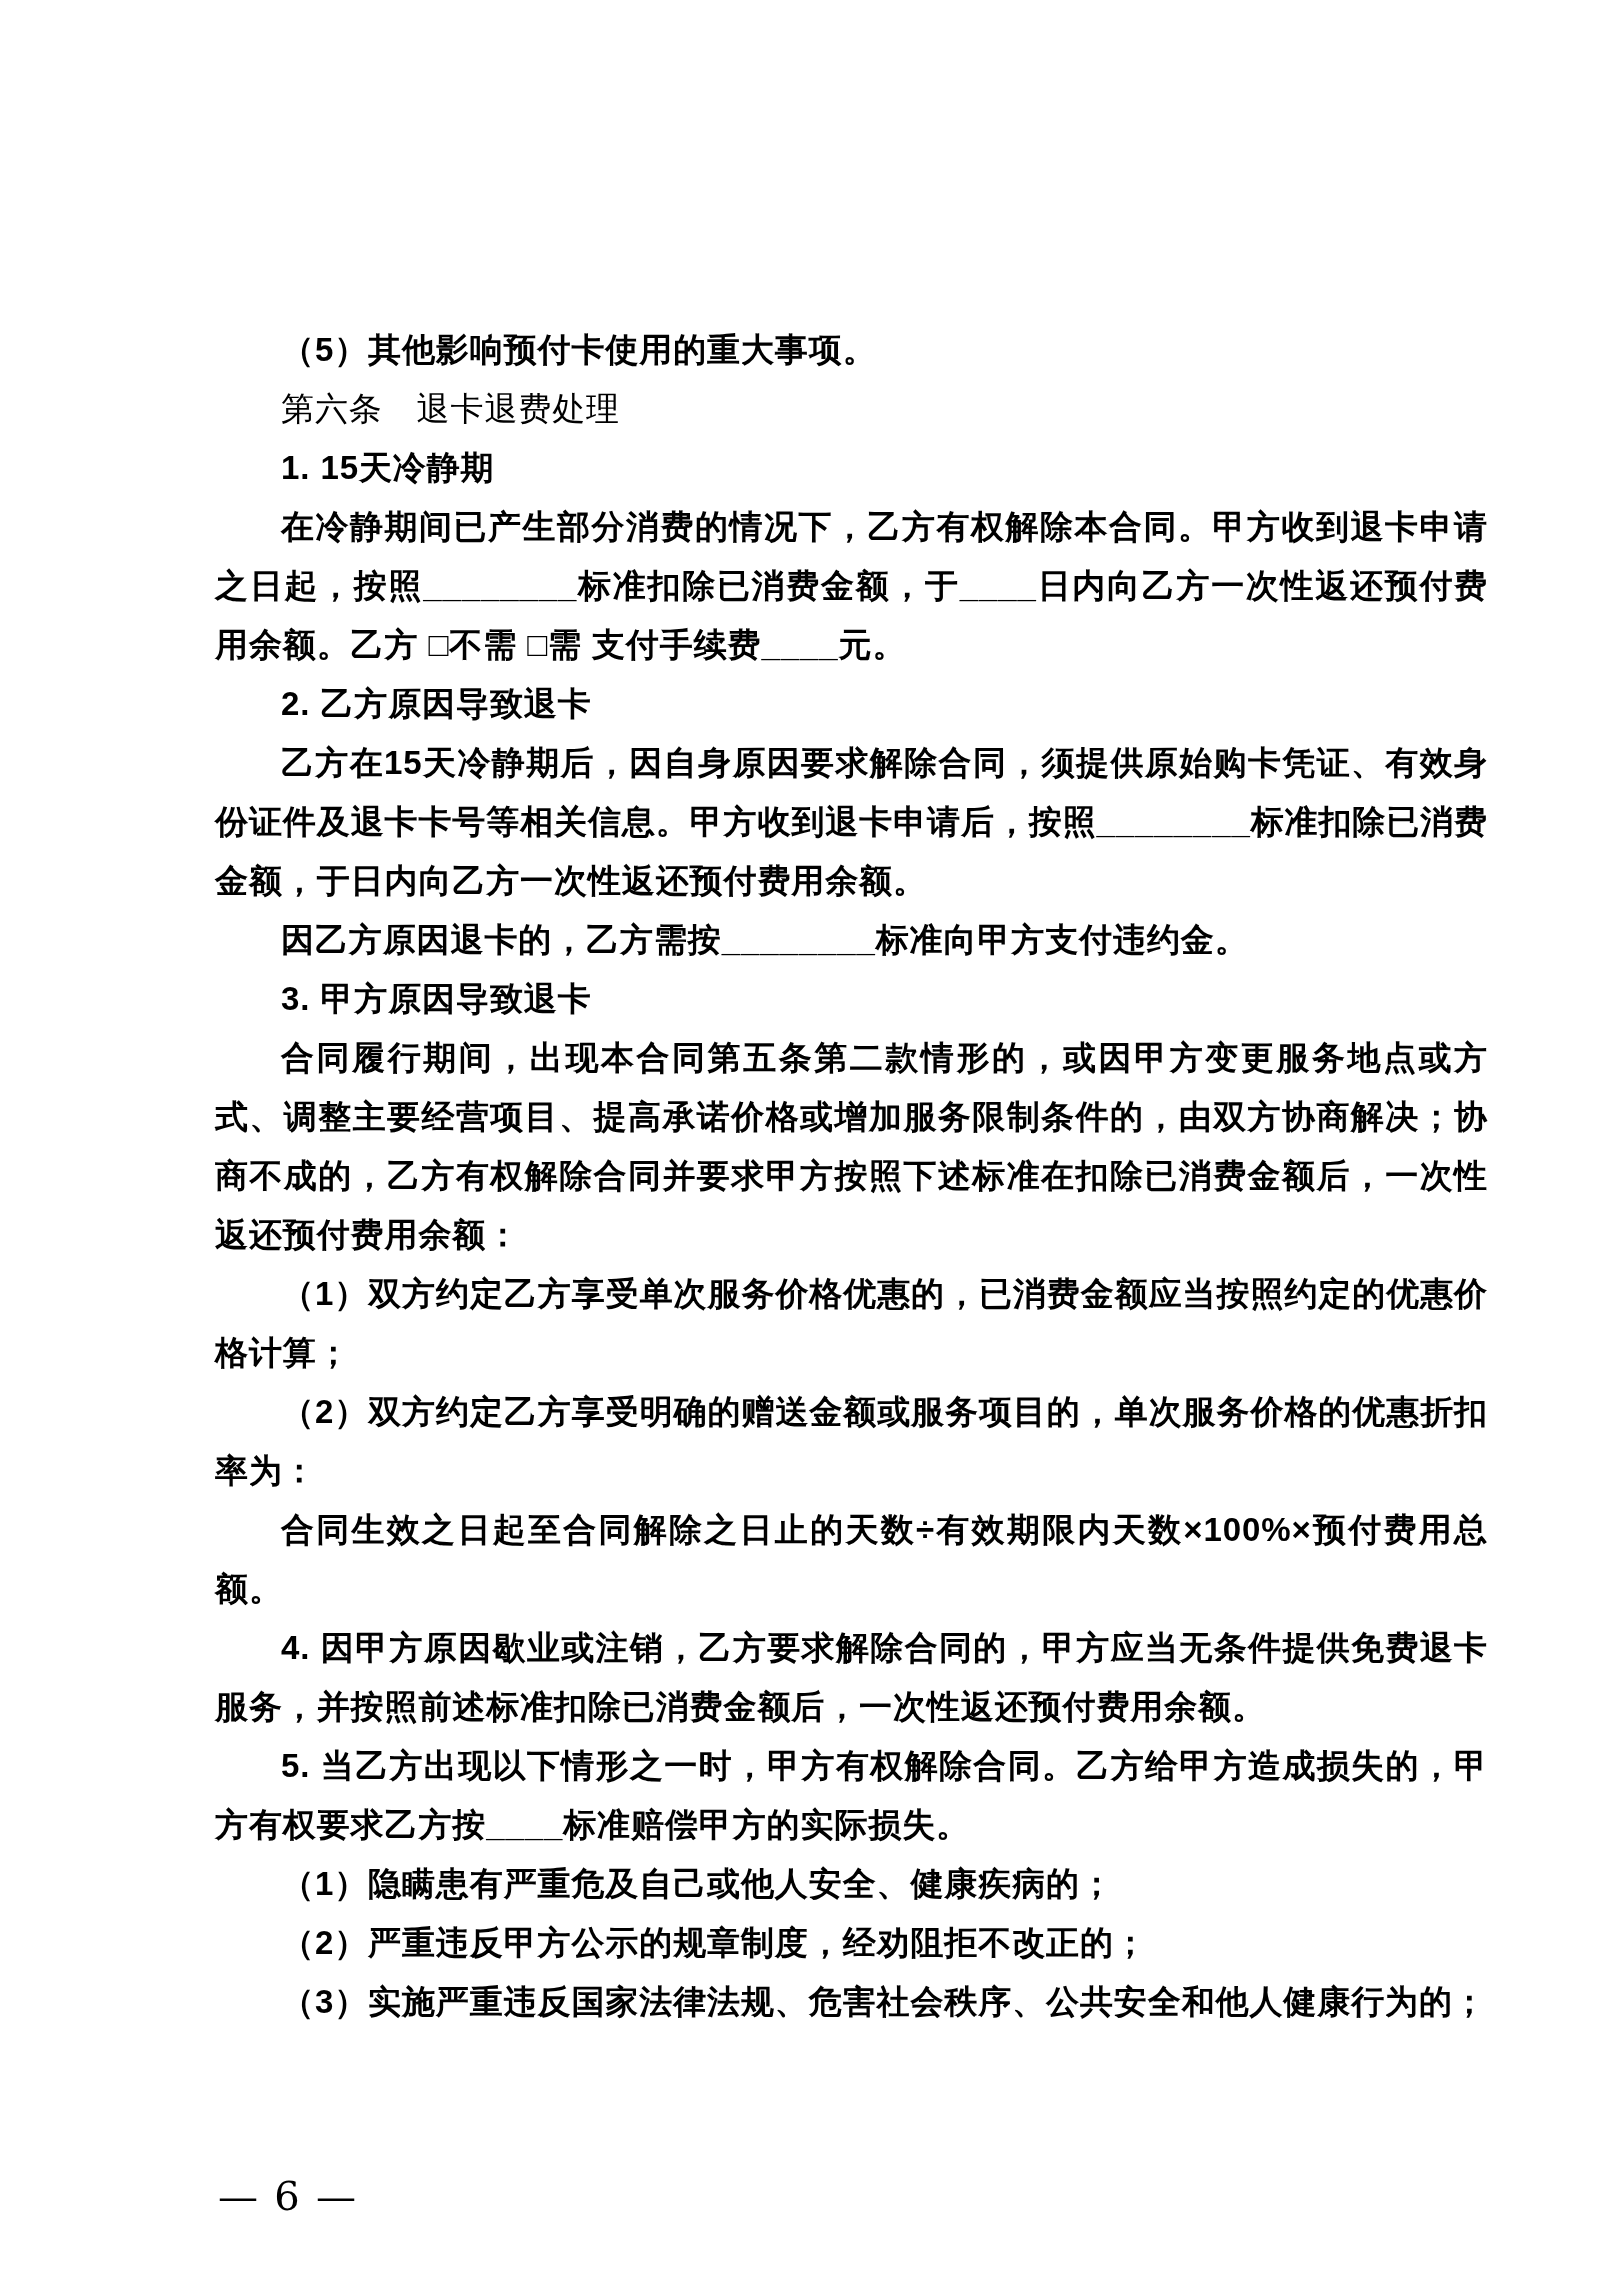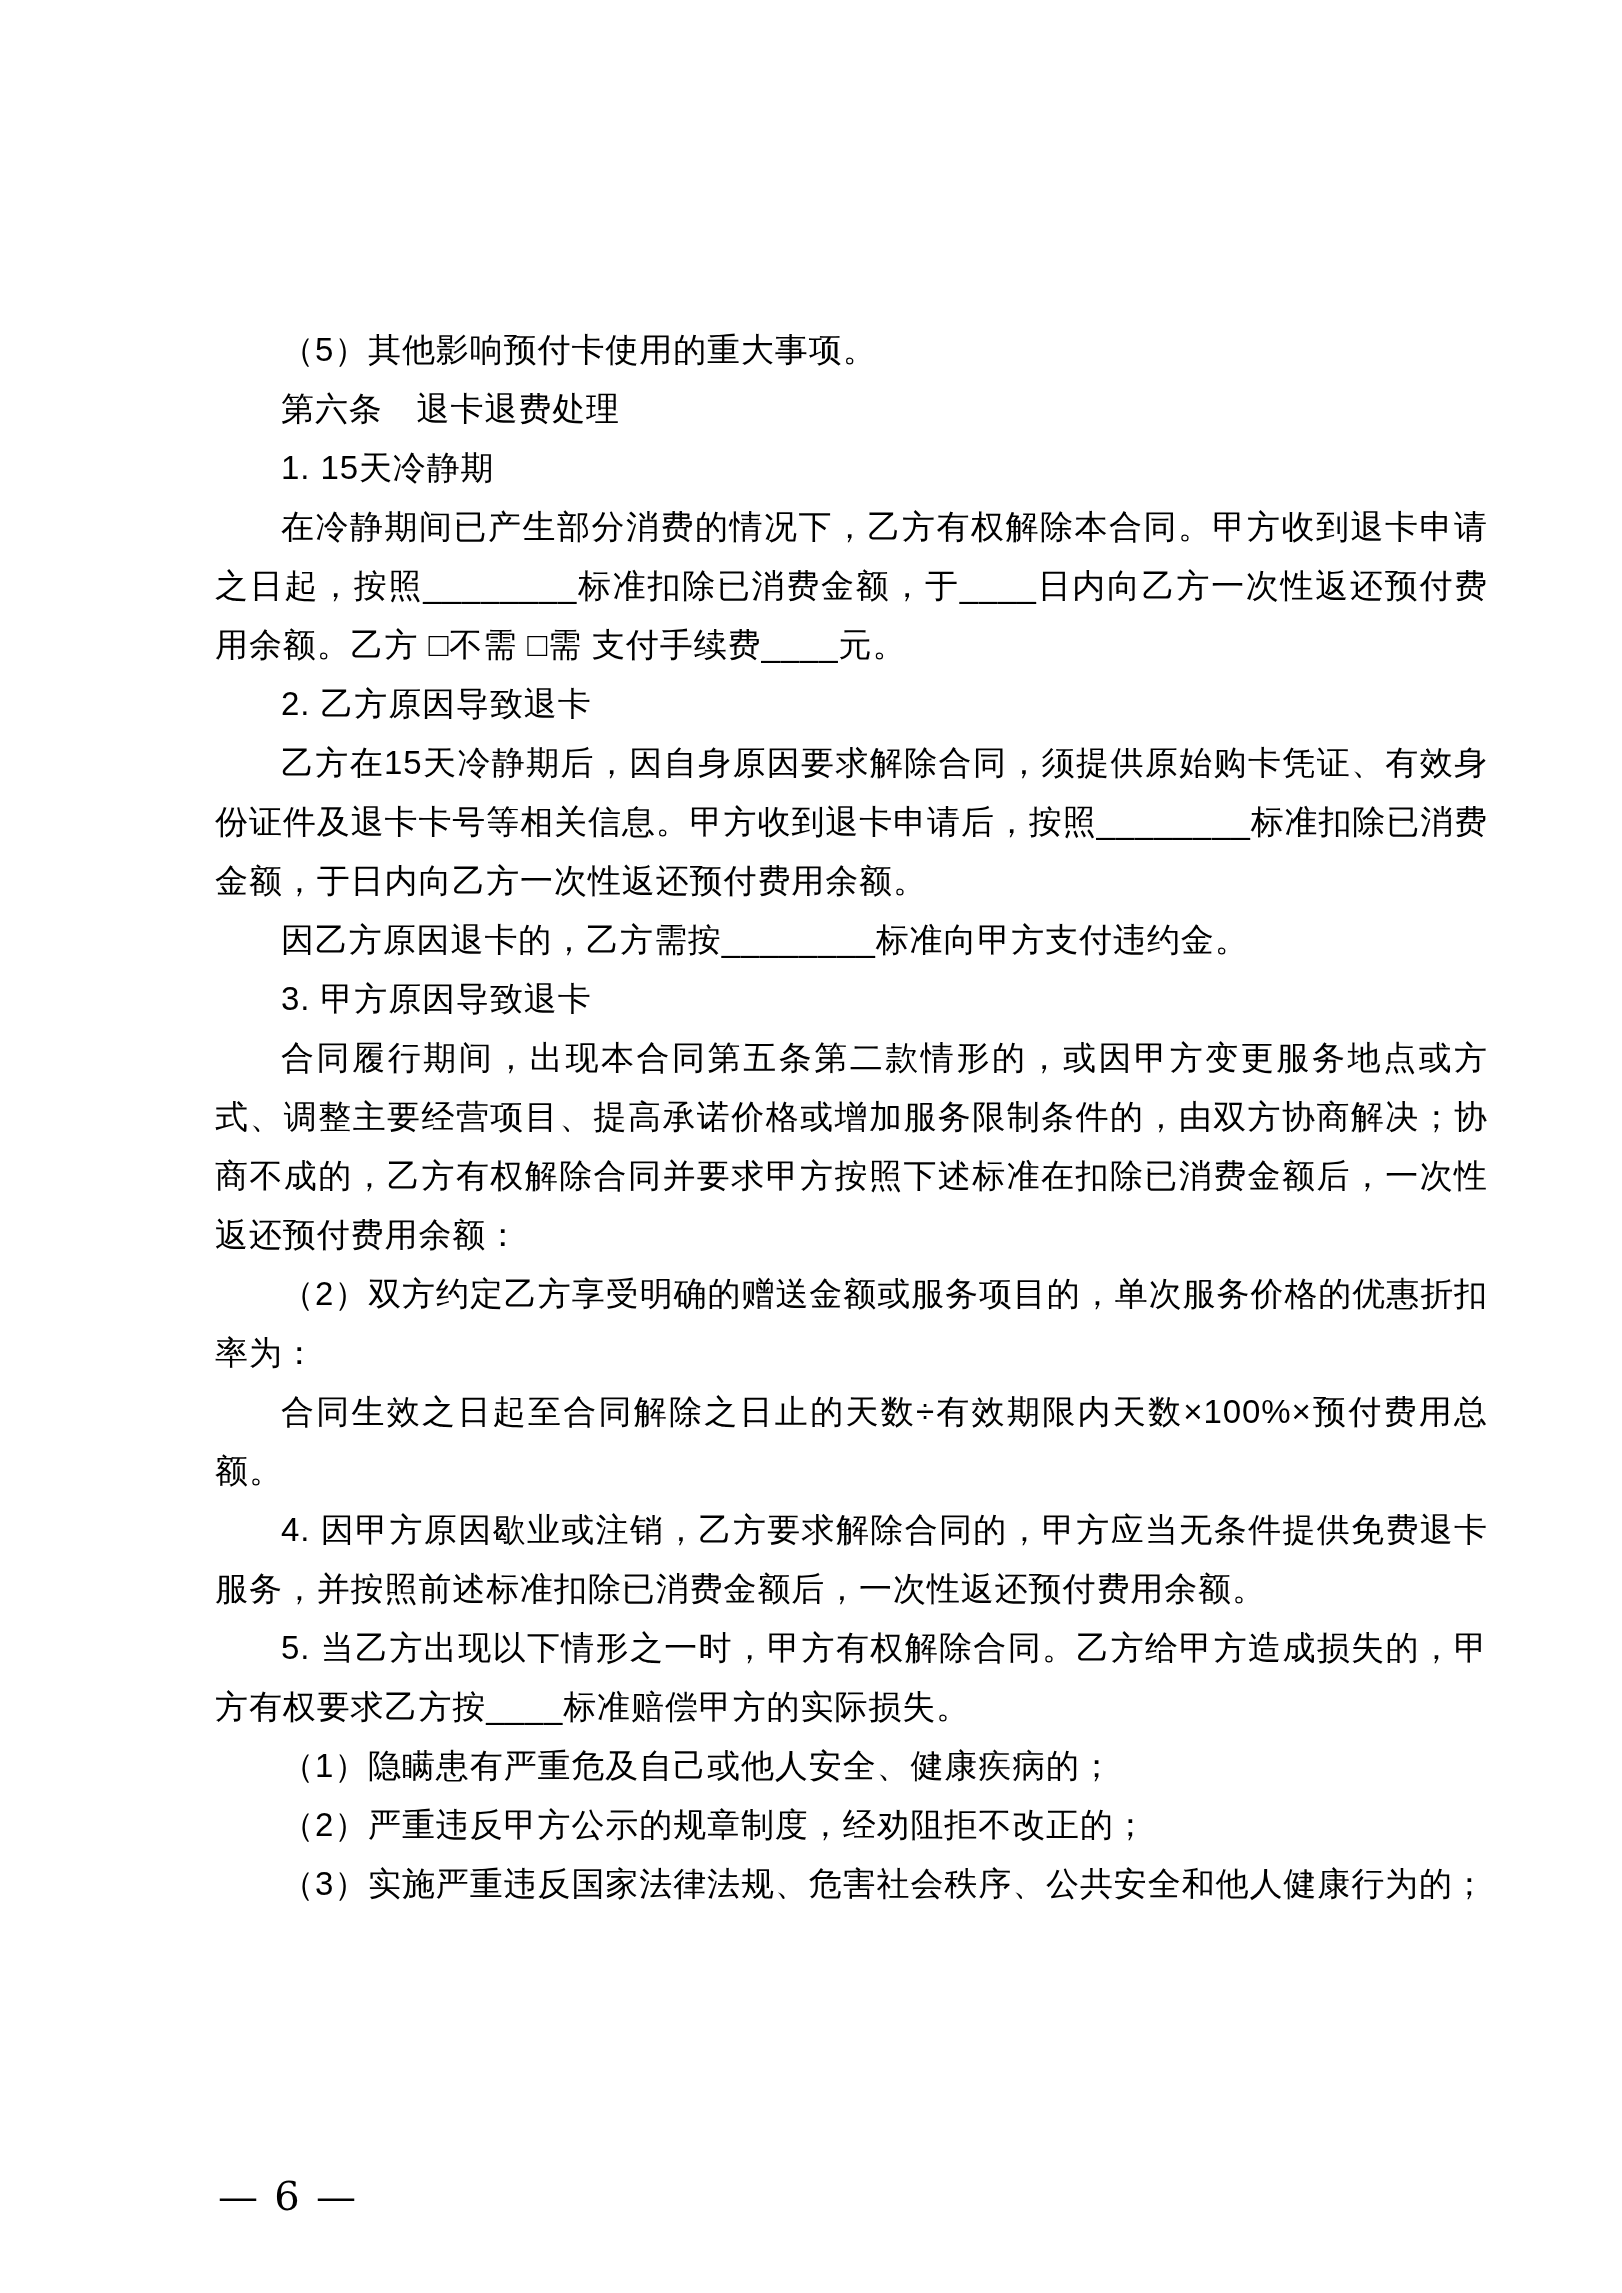--- a/index.html
+++ b/index.html
@@ -28,20 +28,21 @@
     font-size: 33px;
     line-height: 59px;
     text-align: justify;
     letter-spacing: 0.9px;
   }
   .para {
     margin: 0;
     padding: 0;
     text-indent: 2em;
     word-break: break-all;
+    font-weight: bold;
   }
   .para.heading {
     font-weight: 400;
   }
   .footer {
     position: absolute;
     left: 218px;
     top: 2173px;
     font-family: "DejaVu Serif", serif;
     font-size: 40px;
@@ -56,20 +57,21 @@
   <div class="content" id="paragraphs">
       <p class="para">（5）其他影响预付卡使用的重大事项。</p>
       <p class="para heading">第六条　退卡退费处理</p>
       <p class="para">1. 15天冷静期</p>
       <p class="para">在冷静期间已产生部分消费的情况下，乙方有权解除本合同。甲方收到退卡申请之日起，按照________标准扣除已消费金额，于____日内向乙方一次性返还预付费用余额。乙方 □不需 □需 支付手续费____元。</p>
       <p class="para">2. 乙方原因导致退卡</p>
       <p class="para">乙方在15天冷静期后，因自身原因要求解除合同，须提供原始购卡凭证、有效身份证件及退卡卡号等相关信息。甲方收到退卡申请后，按照________标准扣除已消费金额，于日内向乙方一次性返还预付费用余额。</p>
       <p class="para">因乙方原因退卡的，乙方需按________标准向甲方支付违约金。</p>
       <p class="para">3. 甲方原因导致退卡</p>
       <p class="para">合同履行期间，出现本合同第五条第二款情形的，或因甲方变更服务地点或方式、调整主要经营项目、提高承诺价格或增加服务限制条件的，由双方协商解决；协商不成的，乙方有权解除合同并要求甲方按照下述标准在扣除已消费金额后，一次性返还预付费用余额：</p>
+      <p class="para">（1）双方约定乙方享受单次服务价格优惠的，已消费金额应当按照约定的优惠价格计算；</p>
       <p class="para">（2）双方约定乙方享受明确的赠送金额或服务项目的，单次服务价格的优惠折扣率为：</p>
       <p class="para">合同生效之日起至合同解除之日止的天数÷有效期限内天数×100%×预付费用总额。</p>
       <p class="para">4. 因甲方原因歇业或注销，乙方要求解除合同的，甲方应当无条件提供免费退卡服务，并按照前述标准扣除已消费金额后，一次性返还预付费用余额。</p>
       <p class="para">5. 当乙方出现以下情形之一时，甲方有权解除合同。乙方给甲方造成损失的，甲方有权要求乙方按____标准赔偿甲方的实际损失。</p>
       <p class="para">（1）隐瞒患有严重危及自己或他人安全、健康疾病的；</p>
       <p class="para">（2）严重违反甲方公示的规章制度，经劝阻拒不改正的；</p>
       <p class="para">（3）实施严重违反国家法律法规、危害社会秩序、公共安全和他人健康行为的；</p>
     </div>
   <div class="footer">— 6 —</div>
 </div>

